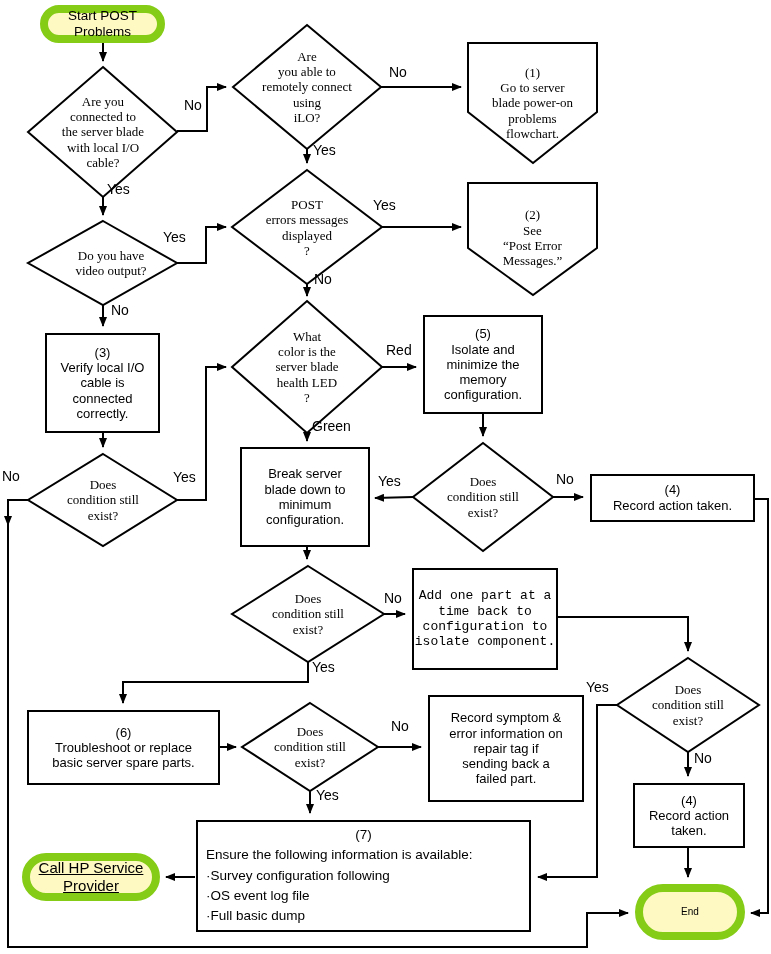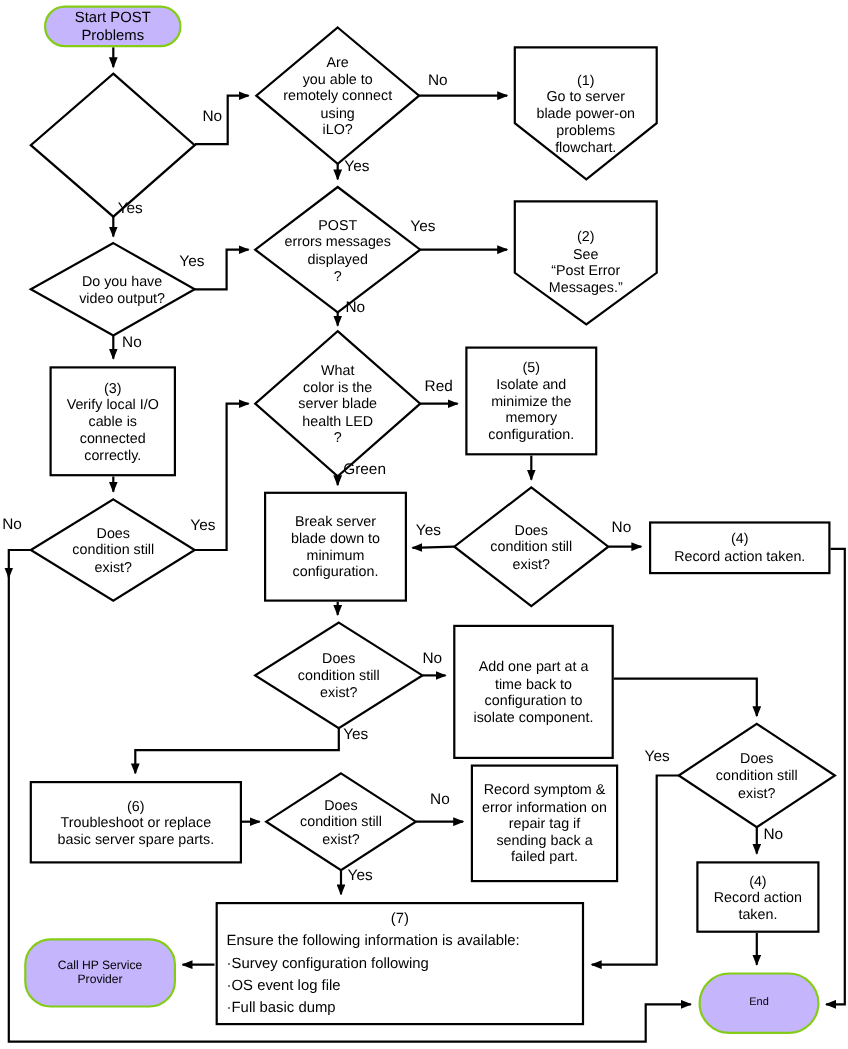--- a/index.html
+++ b/index.html
@@ -6,22 +6,22 @@
   .canvas{
     position:relative;width:771px;height:954px;background:#ffffff;
     font-family:"Liberation Sans", sans-serif;color:#000;overflow:hidden;
   }
   svg.layer{position:absolute;left:0;top:0;z-index:1;}
   .node{
     position:absolute;display:flex;align-items:center;justify-content:center;
     text-align:center;white-space:pre-line;font-size:13px;line-height:1.18;z-index:3;
   }
   .rect{background:#fff;border:2px solid #000;box-sizing:border-box;z-index:2;}
-  .stadium{background:#c4b5fd;border:2px solid #84cc16;box-sizing:border-box;z-index:2;}
-  .overlay{background:transparent;}
+  .stadium{background:#fef9c3;border:8px solid #84cc16;box-sizing:border-box;z-index:2;}
+  .overlay{background:transparent;font-family:Liberation Serif, serif;}
   .edge-label{position:absolute;font-size:14px;line-height:1.1;z-index:4;white-space:nowrap;}
   .r7-box{display:block;padding:3px 8px;text-align:left;font-size:13.5px;line-height:1.5;}
   .r7-title{text-align:center;white-space:pre-line;}
   .r7-line{text-align:left;white-space:pre;}
 </style>
 </head>
 <body>
 
 <div class="canvas">
 
@@ -77,64 +77,69 @@
       <polyline points="557,617 688,617 688,651" marker-end="url(#arr)"></polyline>
       <polyline points="617,705 597,705 597,877 538,877" marker-end="url(#arr)"></polyline>
       <polyline points="688,752 688,776" marker-end="url(#arr)"></polyline>
       <polyline points="688,848 688,877" marker-end="url(#arr)"></polyline>
       <polyline points="195,877 166,877" marker-end="url(#arr)"></polyline>
     </g>
   </svg>
 
   <div class="node stadium" style="left:40px;top:5px;width:125px;height:38px;border-radius:19px;font-size:13.5px;">Start POST
 Problems</div>
-  <div class="node stadium" style="left:22px;top:853px;width:138px;height:63px;border-radius:24px;font-size:11px;">Call HP Service
+  <div class="node stadium" style="left:22px;top:853px;width:138px;height:48px;border-radius:24px;font-size:15px;text-decoration:underline;">Call HP Service
 Provider</div>
   <div class="node stadium" style="left:635px;top:884px;width:110px;height:56px;border-radius:28px;font-size:10px;">End</div>
 
   <div class="node rect" style="left:45px;top:333px;width:115px;height:100px;">(3)
 Verify local I/O
 cable is
 connected
 correctly.</div>
   <div class="node rect" style="left:423px;top:315px;width:120px;height:99px;">(5)
 Isolate and
 minimize the
 memory
 configuration.</div>
   <div class="node rect" style="left:590px;top:474px;width:165px;height:48px;line-height:1.25;">(4)
 Record action taken.</div>
   <div class="node rect" style="left:240px;top:447px;width:130px;height:100px;">Break server
 blade down to
 minimum
 configuration.</div>
-  <div class="node rect" style="left:412px;top:568px;width:146px;height:122px;">Add one part at a
+  <div class="node rect" style="left:412px;top:568px;width:146px;height:102px;font-family:Liberation Mono, monospace;">Add one part at a
 time back to
 configuration to
 isolate component.</div>
   <div class="node rect" style="left:27px;top:710px;width:193px;height:75px;">(6)
 Troubleshoot or replace
 basic server spare parts.</div>
-  <div class="node rect" style="left:428px;top:695px;width:134px;height:107px;">Record symptom &amp;
+  <div class="node rect" style="left:428px;top:695px;width:156px;height:107px;">Record symptom &amp;
 error information on
 repair tag if
 sending back a
 failed part.</div>
   <div class="node rect" style="left:633px;top:783px;width:112px;height:65px;">(4)
 Record action
 taken.</div>
 
   <div class="rect r7-box" style="position:absolute;left:196px;top:820px;width:335px;height:112px;z-index:3;">
     <div class="r7-title">(7)</div>
     <div class="r7-line">Ensure the following information is available:</div>
     <div class="r7-line">·Survey configuration following</div>
     <div class="r7-line">·OS event log file</div>
     <div class="r7-line">·Full basic dump</div>
   </div>
 
+  <div class="node overlay" style="left:28px;top:72px;width:150px;height:120px;">Are you
+connected to
+the server blade
+with local I/O
+cable?</div>
   <div class="node overlay" style="left:233px;top:30px;width:148px;height:114px;">Are
 you able to
 remotely connect
 using
 iLO?</div>
   <div class="node overlay" style="left:36px;top:235px;width:150px;height:56px;">Do you have
 video output?</div>
   <div class="node overlay" style="left:232px;top:175px;width:150px;height:105px;">POST
 errors messages
 displayed

